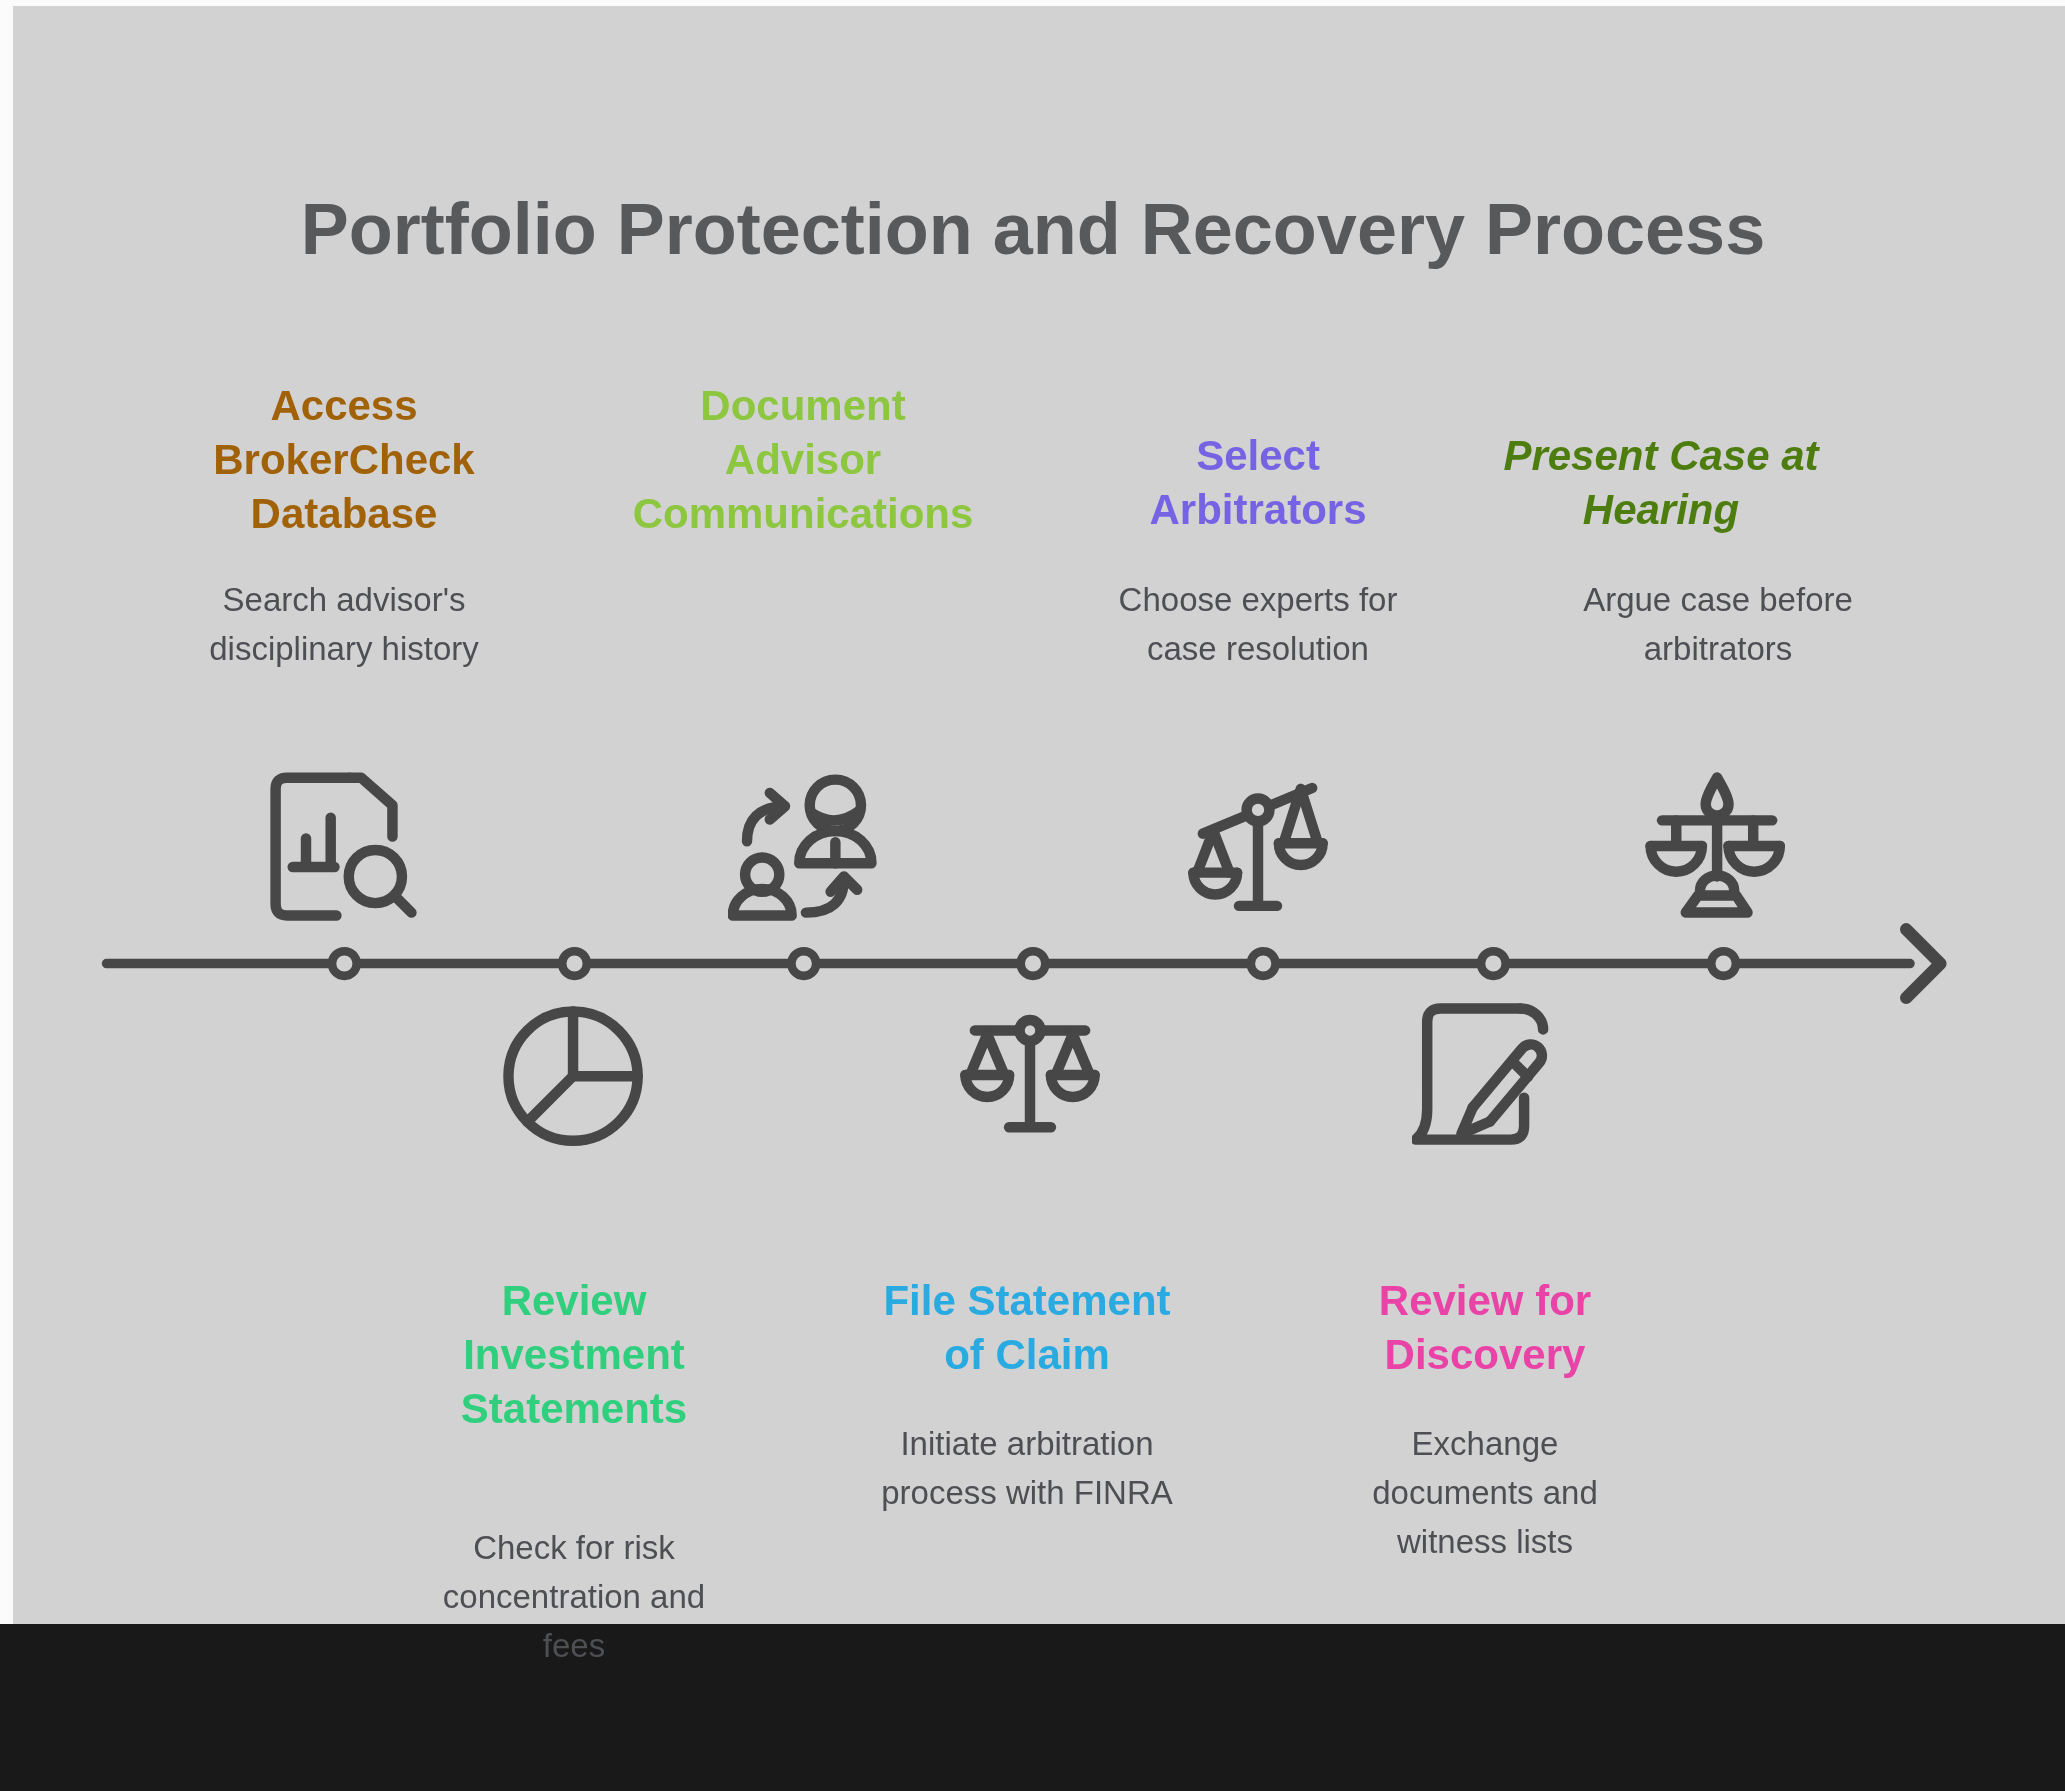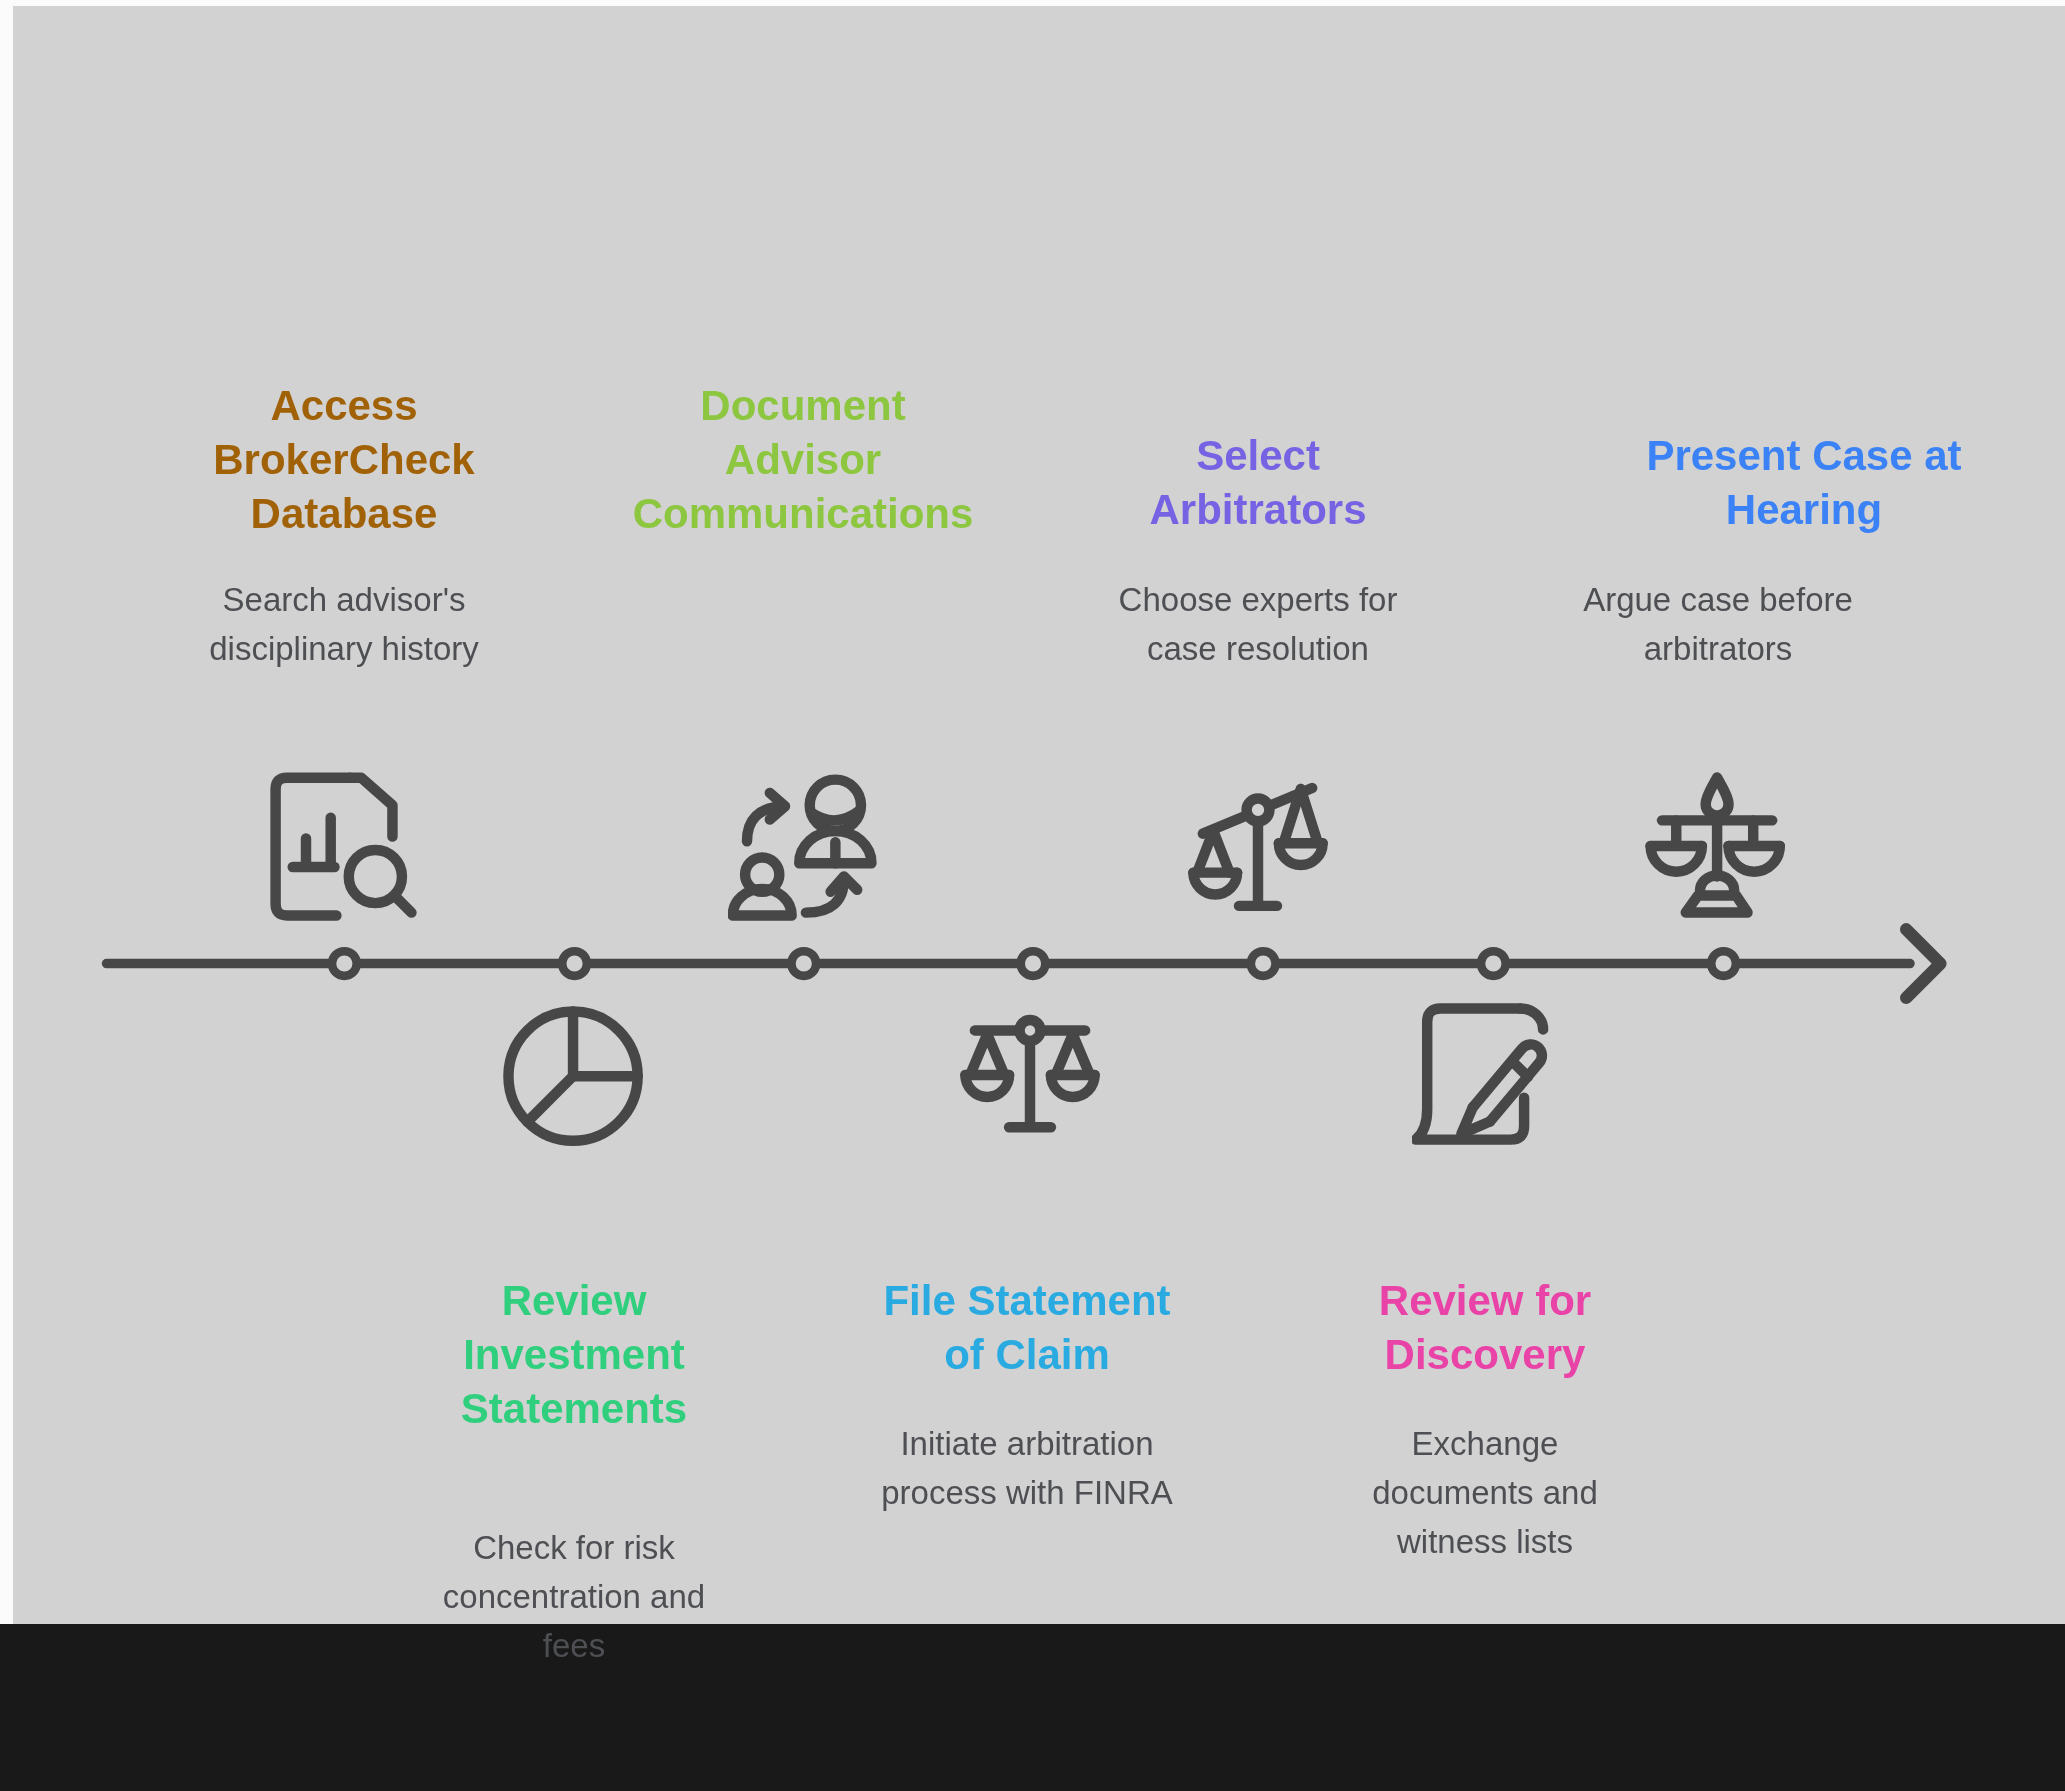--- a/index.html
+++ b/index.html
@@ -20,20 +20,21 @@
   .timeline-svg polyline{stroke:#474747;stroke-width:13;fill:none;stroke-linecap:round;stroke-linejoin:round;}
   .timeline-svg circle{stroke:#474747;stroke-width:9;fill:#d2d2d3;}
 </style>
 </head>
 <body>
 
 <div class="page">
   <div class="canvas"></div>
   <div class="footer-bar"></div>
 
+  <div class="main-title">Portfolio Protection and Recovery Process</div>
 
   <div class="step-title" style="left: 135px; top: 379px; width: 418px; color: #a16207;">
     <div>Access</div>
     <div>BrokerCheck</div>
     <div>Database</div>
   </div>
   <div class="step-desc" style="left:135px;top:575px;width:418px;">
     <div>Search advisor's</div>
     <div>disciplinary history</div>
   </div>
@@ -46,21 +47,21 @@
 
   <div class="step-title" style="left: 1049px; top: 429px; width: 418px; color: rgb(118, 99, 227);">
     <div>Select</div>
     <div>Arbitrators</div>
   </div>
   <div class="step-desc" style="left:1049px;top:575px;width:418px;">
     <div>Choose experts for</div>
     <div>case resolution</div>
   </div>
 
-  <div class="step-title" style="left: 1595px; top: 429px; width: 418px; color: #3b82f6;">
+  <div class="step-title" style="left: 1452px; top: 429px; width: 418px; color: #4d7c0f; font-style: italic;">
     <div>Present Case at</div>
     <div>Hearing</div>
   </div>
   <div class="step-desc" style="left:1509px;top:575px;width:418px;">
     <div>Argue case before</div>
     <div>arbitrators</div>
   </div>
 
   <div class="step-title" style="left: 365px; top: 1274px; width: 418px; color: rgb(48, 207, 125);">
     <div>Review</div>

